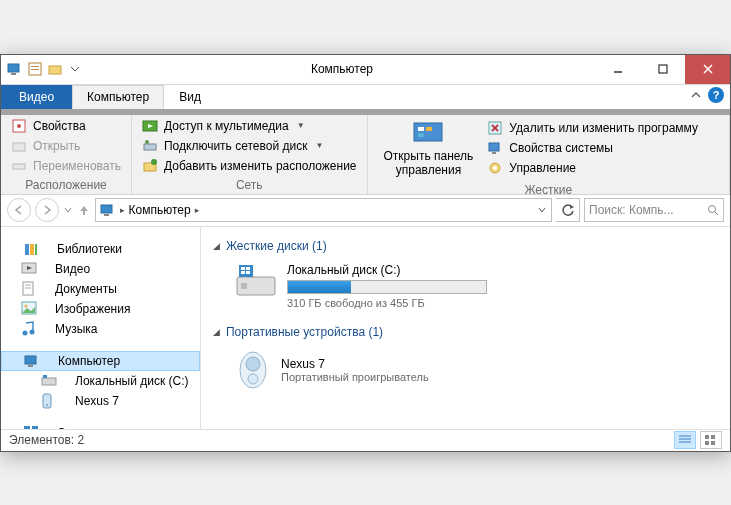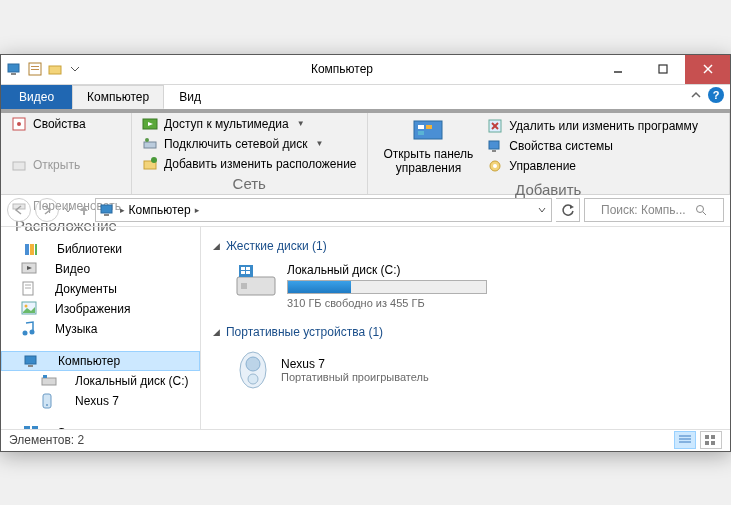--- a/index.html
+++ b/index.html
@@ -18,39 +18,39 @@
 
 
 .ribbon-tabs { height: 24px; display: flex; align-items: stretch; background: #fff; position: relative; }
 .file-tab { background: #2067b2; color: #fff; padding: 0 18px; display: flex; align-items: center; cursor: pointer; font-size: 12px; }
 .rtab { padding: 0 14px; display: flex; align-items: center; cursor: pointer; border: 1px solid transparent; }
 .rtab.active { border: 1px solid #d4d4d4; border-bottom-color: #f1f1f1; background: #f1f1f1; }
 .ribbon-help { position: absolute; right: 6px; top: 2px; display: flex; gap: 6px; align-items: center; }
 .help-badge { width: 16px; height: 16px; border-radius: 50%; background: #1979ca; color: #fff; display: flex; align-items: center; justify-content: center; font-weight: bold; font-size: 11px; }
 
 
-.ribbon-body { height: 86px; background: #f1f1f1; border-top: 4px solid #a3a3a3; border-bottom: 1px solid #d4d4d4; display: flex; }
+.ribbon-body { height: 86px; background: #f1f1f1; border-top: 6px solid #a3a3a3; border-bottom: 1px solid #d4d4d4; display: flex; }
 .rgroup { border-right: 1px solid #d8d8d8; padding: 2px 6px 0 6px; display: flex; flex-direction: column; }
 .rgroup-items { flex: 1; display: flex; flex-direction: column; gap: 2px; }
-.rgroup-label { text-align: center; color: #6e6e6e; font-size: 15px; padding: 2px 0; }
+.rgroup-label { text-align: center; color: #6e6e6e; font-size: 12px; padding: 2px 0; }
 .ritem { display: flex; align-items: center; gap: 6px; padding: 1px 4px; cursor: pointer; white-space: nowrap; }
-.ritem.disabled { color: #9a9a9a; margin-top: 21px; }
+.ritem.disabled { color: #9a9a9a; }
 .ritem .ic { width: 16px; height: 16px; flex: none; display: flex; align-items: center; justify-content: center; }
 .dd-arrow { font-size: 8px; color: #555; margin-left: 2px; }
 .big-btn { display: flex; flex-direction: column; align-items: center; justify-content: center; padding: 4px 10px; cursor: pointer; text-align: center; gap: 4px; }
 .big-btn .ic { width: 32px; height: 24px; }
 
 
 .navbar { height: 32px; border-bottom: 1px solid #e0e0e0; display: flex; align-items: center; gap: 4px; padding: 0 6px; }
 .nav-arrow { width: 24px; height: 24px; border: 1px solid #cfcfcf; border-radius: 50%; display: flex; align-items: center; justify-content: center; color: #a0a0a0; }
 .breadcrumb { flex: 1; height: 24px; border: 1px solid #c0c0c0; display: flex; align-items: center; padding: 0 4px; gap: 4px; }
 .bc-seg { display: flex; align-items: center; gap: 4px; cursor: pointer; }
 .bc-chev { font-size: 9px; color: #555; }
 .refresh-btn { width: 24px; height: 24px; border: 1px solid #c0c0c0; border-left: none; display: flex; align-items: center; justify-content: center; cursor: pointer; }
-.search-box { width: 140px; height: 24px; border: 1px solid #c0c0c0; display: flex; align-items: center; padding: 0 16px; gap: 4px; color: #888; }
+.search-box { width: 140px; height: 24px; border: 1px solid #c0c0c0; display: flex; align-items: center; padding: 0 4px; gap: 4px; color: #888; }
 
 
 .body { flex: 1; display: flex; min-height: 0; }
 .sidebar { width: 200px; border-right: 1px solid #e0e0e0; padding: 12px 0; overflow: auto; }
 .tree-item { display: flex; align-items: center; gap: 18px; padding: 2px 8px 2px 22px; cursor: pointer; white-space: nowrap; }
 .tree-item.sub { padding-left: 20px; }
 .tree-item.sub2 { padding-left: 40px; }
 .tree-item.selected { background: #cce8ff; border: 1px solid #99d1ff; padding-top:1px; padding-bottom:1px; }
 .tree-sep { height: 12px; }
 .ic16 { width: 16px; height: 16px; flex: none; }
@@ -248,21 +248,21 @@
             <span class="ic">
                 <svg width="16" height="16">
                   <circle cx="8" cy="8" r="5" fill="#f3d47a" stroke="#c9a23a"></circle>
                   <circle cx="8" cy="8" r="2" fill="#fff"></circle>
                 </svg>
               </span>
             <span>Управление</span>
           </div>
         </div>
       </div>
-      <div class="rgroup-label">Добавить</div>
+      <div class="rgroup-label">Жесткие</div>
     </div>
   </div>
 
   <div class="navbar">
     <div class="nav-arrow">
         <svg width="12" height="12">
           <path d="M8 2 L3 6 L8 10" stroke="#a0a0a0" fill="none" stroke-width="1.5"></path>
         </svg>
       </div>
     <div class="nav-arrow">

